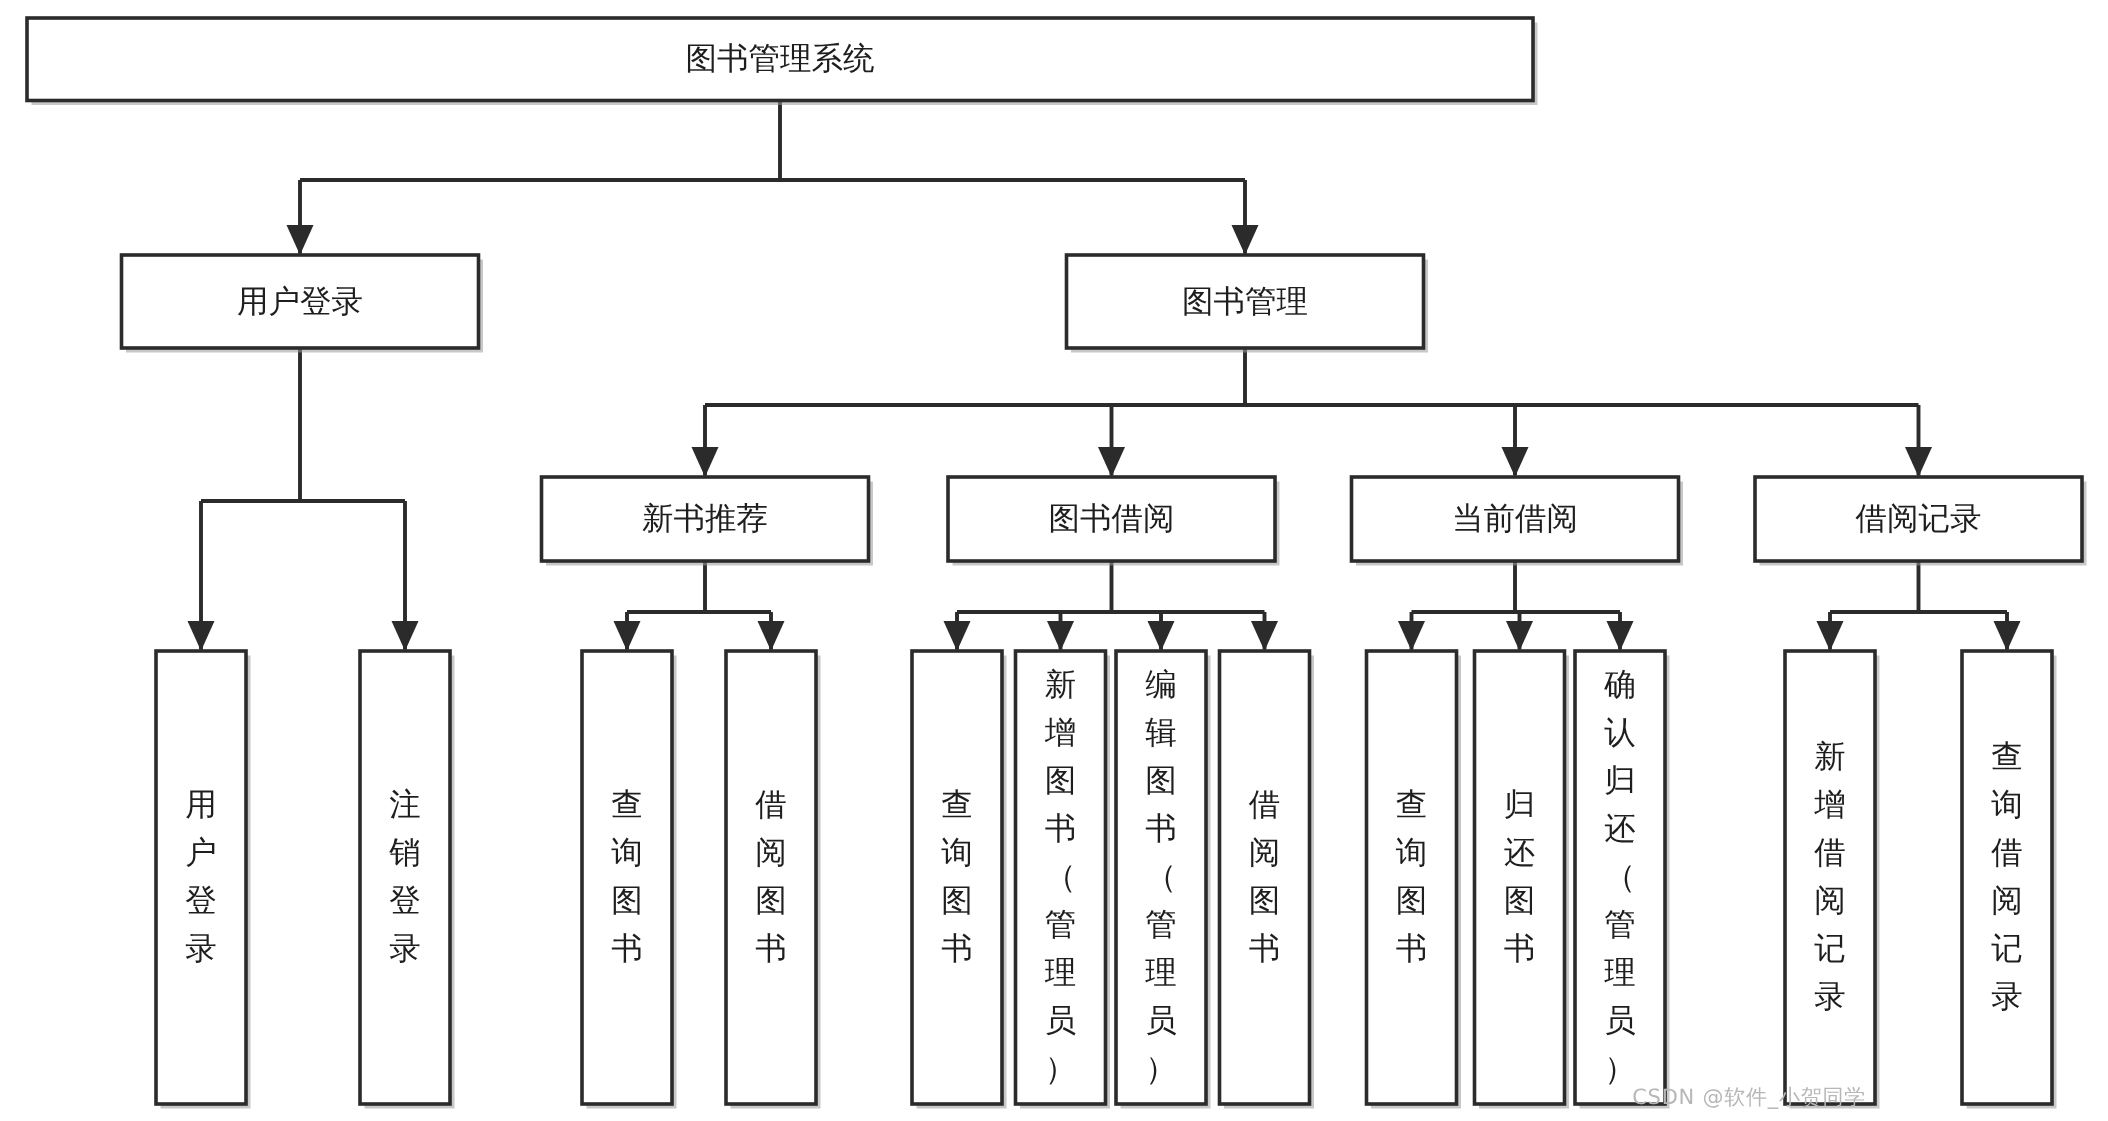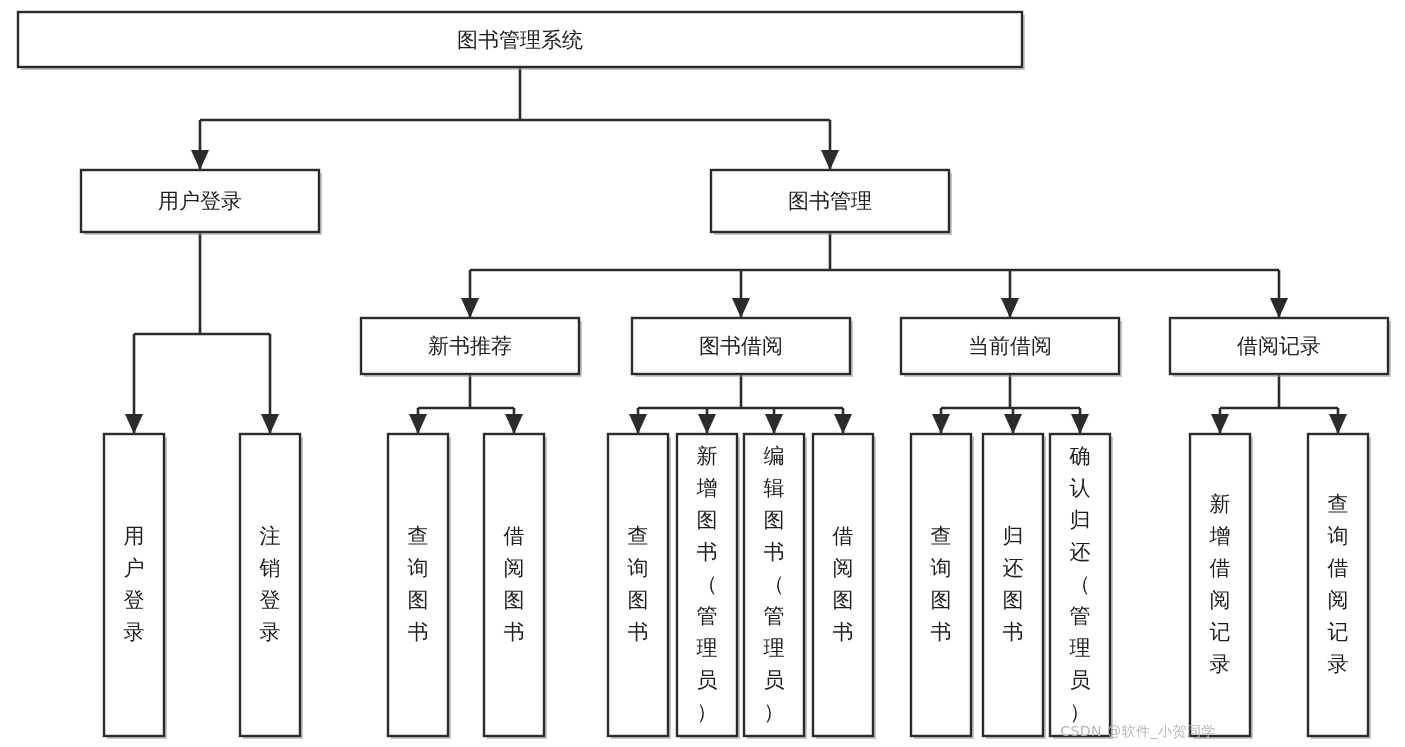--- a/index.html
+++ b/index.html
@@ -12,20 +12,21 @@
     width: 1405px;
     height: 747px;
     font-family: "DejaVu Sans", "Liberation Sans", sans-serif;
     overflow: hidden;
   }
   #diagram-root {
     position: relative;
     width: 1224px;
     height: 747px;
     background: #ffffff;
+    padding-left: 28px;
   }
   svg#tree-svg {
     position: absolute;
     left: 0;
     top: 0;
     width: 1405px;
     height: 747px;
     display: block;
   }
   .node-box {

